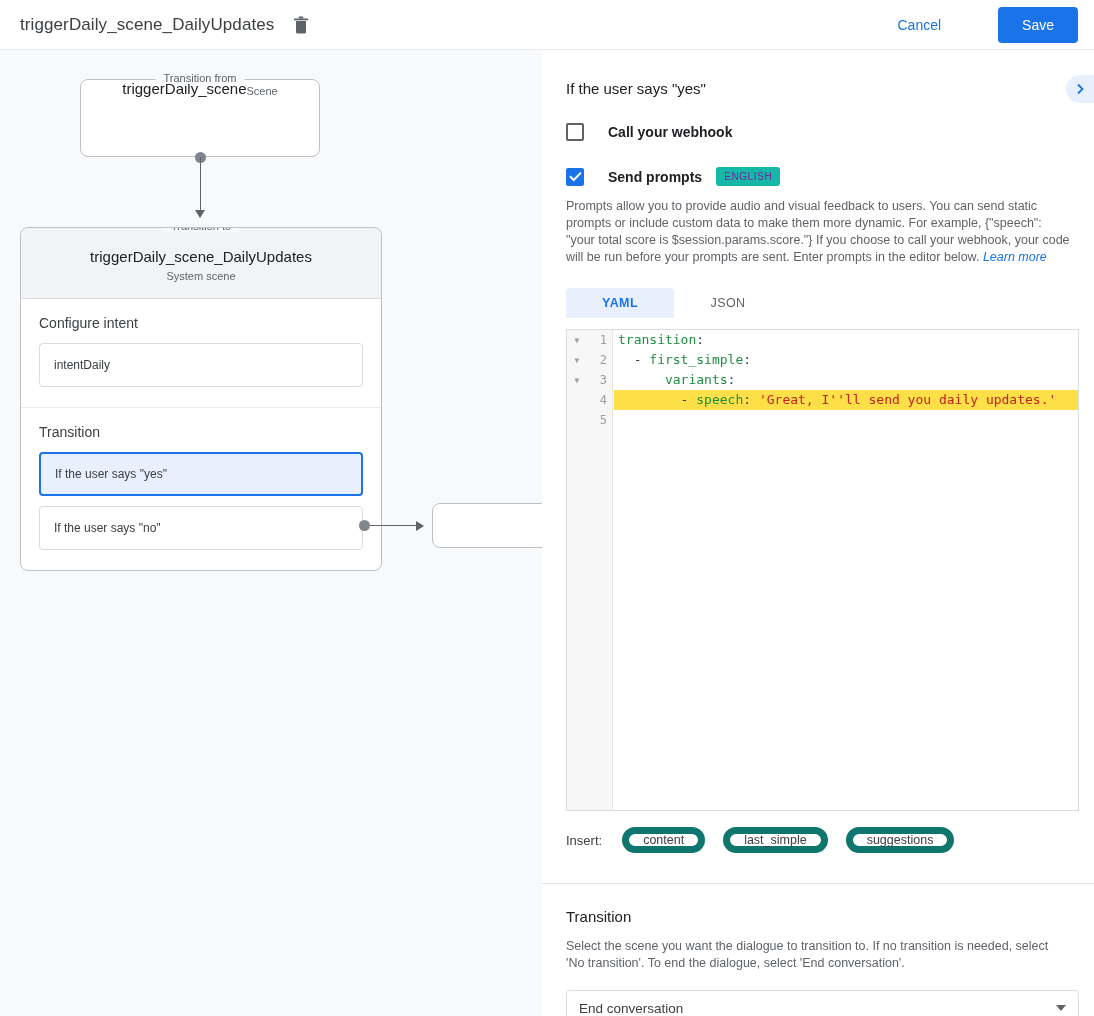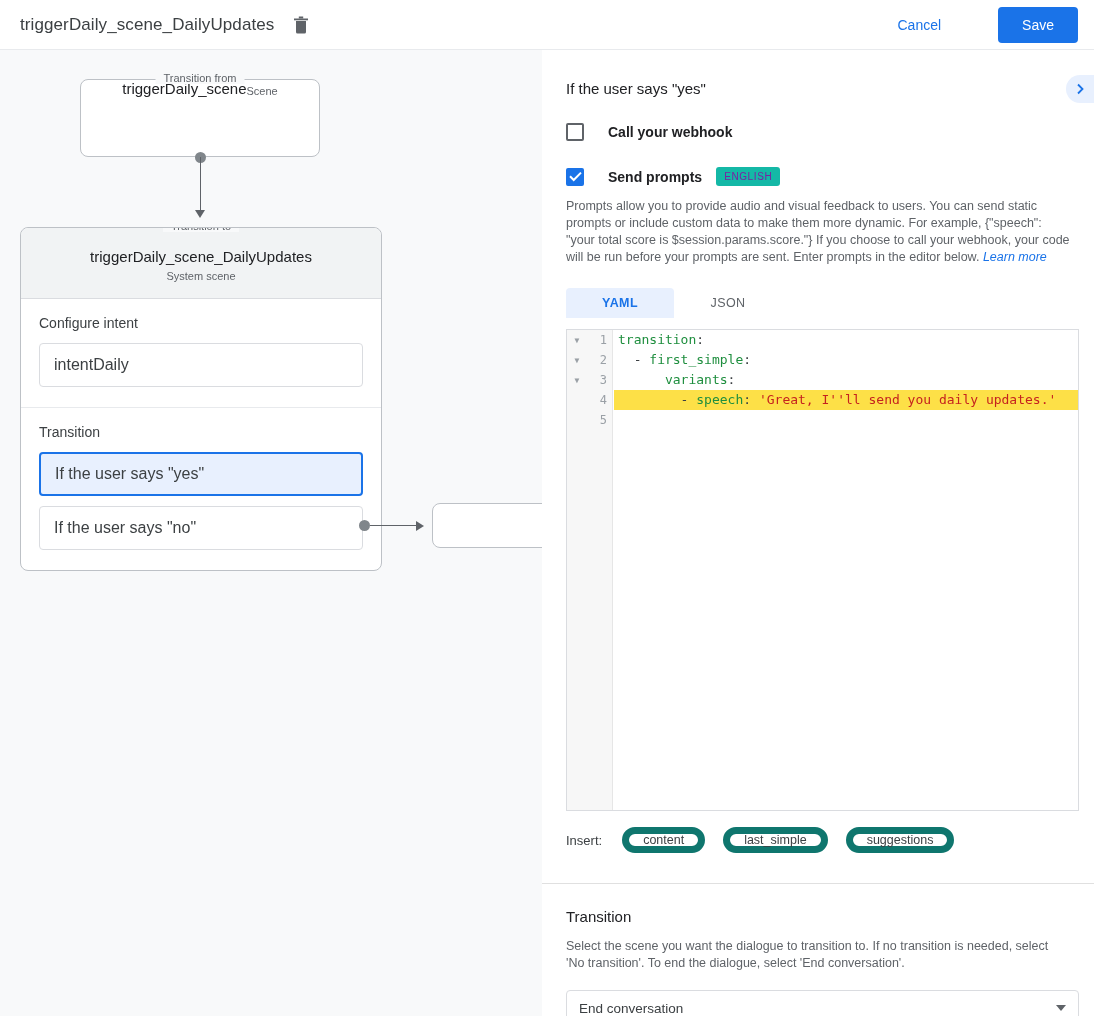--- a/index.html
+++ b/index.html
@@ -109,21 +109,21 @@
   .node-section {
     padding: 16px 18px 20px;
   }
   .node-section + .node-section { border-top: 1px solid #e8eaed; }
   .section-label {
     font-size: 14px; color: #3c4043; margin-bottom: 12px;
   }
   .chip-box {
     border: 1px solid #dadce0; border-radius: 4px;
     height: 44px; display: flex; align-items: center;
-    padding: 0 14px; font-size: 16px; color: #3c4043;
+    padding: 0 14px; font-size: 12px; color: #3c4043;
     background: #ffffff; cursor: pointer;
   }
   .chip-box + .chip-box { margin-top: 10px; }
   .chip-box.selected {
     background: #e8f0fe; border: 2px solid #1a73e8;
   }
 
   .cond-dot {
     position: absolute; left: 359px; top: 470px;
     width: 11px; height: 11px; border-radius: 50%; background: #80868b;

